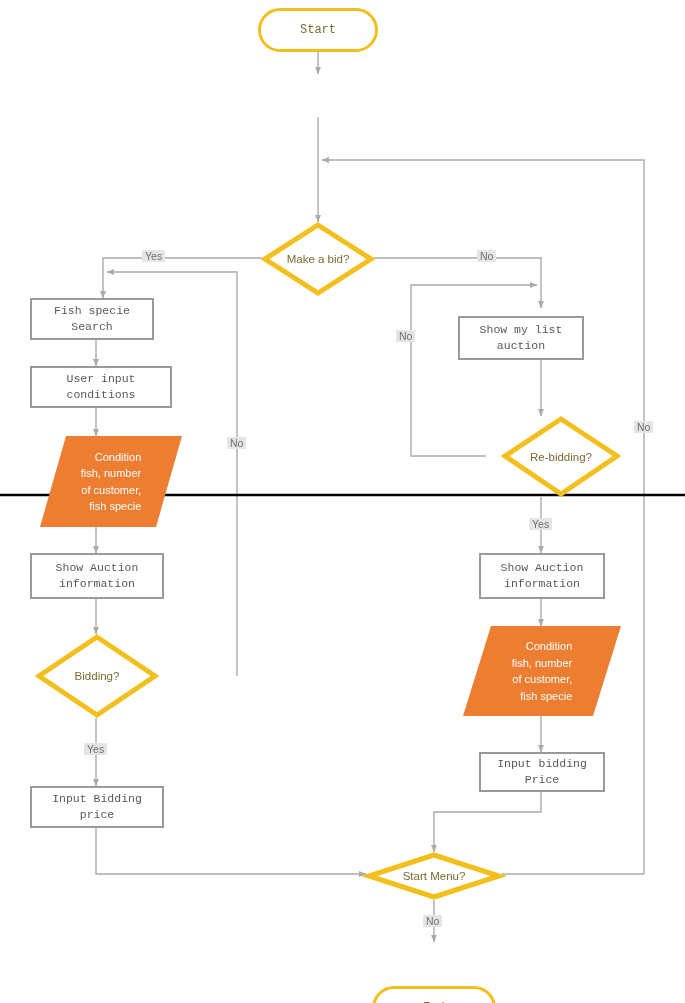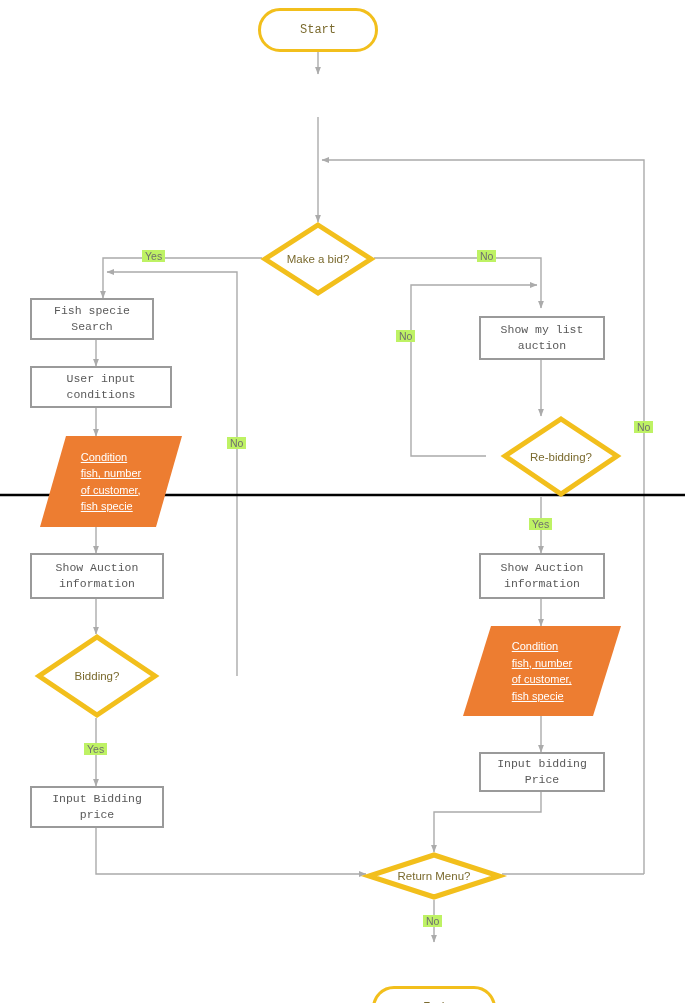--- a/index.html
+++ b/index.html
@@ -66,40 +66,39 @@
     text-align: center;
     pointer-events: none;
   }
   .para {
     position: absolute;
     color: #ffffff;
     font-size: 11px;
     display: flex;
     align-items: center;
     justify-content: center;
-    text-align: left;
+    text-align: right;
     line-height: 1.5;
-    text-decoration: underline;
   }
   .para .para-bg {
     position: absolute;
     left: 0; top: 0;
     width: 100%;
     height: 100%;
   }
   .para .para-txt {
     position: relative;
     z-index: 2;
     white-space: pre-line;
   }
   .edge-label {
     position: absolute;
     font-size: 10.5px;
     color: #6f6f6f;
-    background: #bef264;
+    background: #e5e5e5;
     padding: 0 3px;
     white-space: nowrap;
   }
   .proc-txt, .term-txt { white-space: pre-line; }
 </style>
 </head>
 <body>
 
 <div id="canvas">
 
@@ -167,21 +166,21 @@
 
   <div class="node proc" style="left:30px; top:553px; width:134px; height:46px;">
     <span class="proc-txt">Show Auction
 information</span>
   </div>
 
   <div class="node proc" style="left:30px; top:786px; width:134px; height:42px;">
     <span class="proc-txt">Input Bidding price</span>
   </div>
 
-  <div class="node proc" style="left:479px; top:316px; width:126px; height:44px;text-align:center;">
+  <div class="node proc" style="left:458px; top:316px; width:126px; height:44px;text-align:center;">
     <span class="proc-txt">Show my list auction</span>
   </div>
 
   <div class="node proc" style="left:479px; top:553px; width:126px; height:46px;">
     <span class="proc-txt">Show Auction
 information</span>
   </div>
 
   <div class="node proc" style="left:479px; top:752px; width:126px; height:40px;">
     <span class="proc-txt">Input bidding Price</span>
@@ -205,21 +204,21 @@
     <svg width="118" height="81" viewBox="0 0 118 81" xmlns="http://www.w3.org/2000/svg">
       <polygon points="59,3 115,40 59,78 3,40" fill="#ffffff" stroke="#F2BF1C" stroke-width="5"></polygon>
     </svg>
     <div class="decision-label">Re-bidding?</div>
   </div>
 
   <div class="decision-wrap" style="left:366px; top:852px; width:136px; height:48px;">
     <svg width="136" height="48" viewBox="0 0 136 48" xmlns="http://www.w3.org/2000/svg">
       <polygon points="68,3 133,24 68,45 3,24" fill="#ffffff" stroke="#F2BF1C" stroke-width="5"></polygon>
     </svg>
-    <div class="decision-label">Return Menu?</div>
+    <div class="decision-label">Start Menu?</div>
   </div>
 
   <div class="para" style="left:40px; top:436px; width:142px; height:91px;">
     <svg class="para-bg" viewBox="0 0 142 91" preserveAspectRatio="none" xmlns="http://www.w3.org/2000/svg">
       <polygon points="26,0 142,0 116,91 0,91" fill="#ED7D31"></polygon>
     </svg>
     <span class="para-txt">Condition
 fish, number
 of customer,
 fish specie</span>

